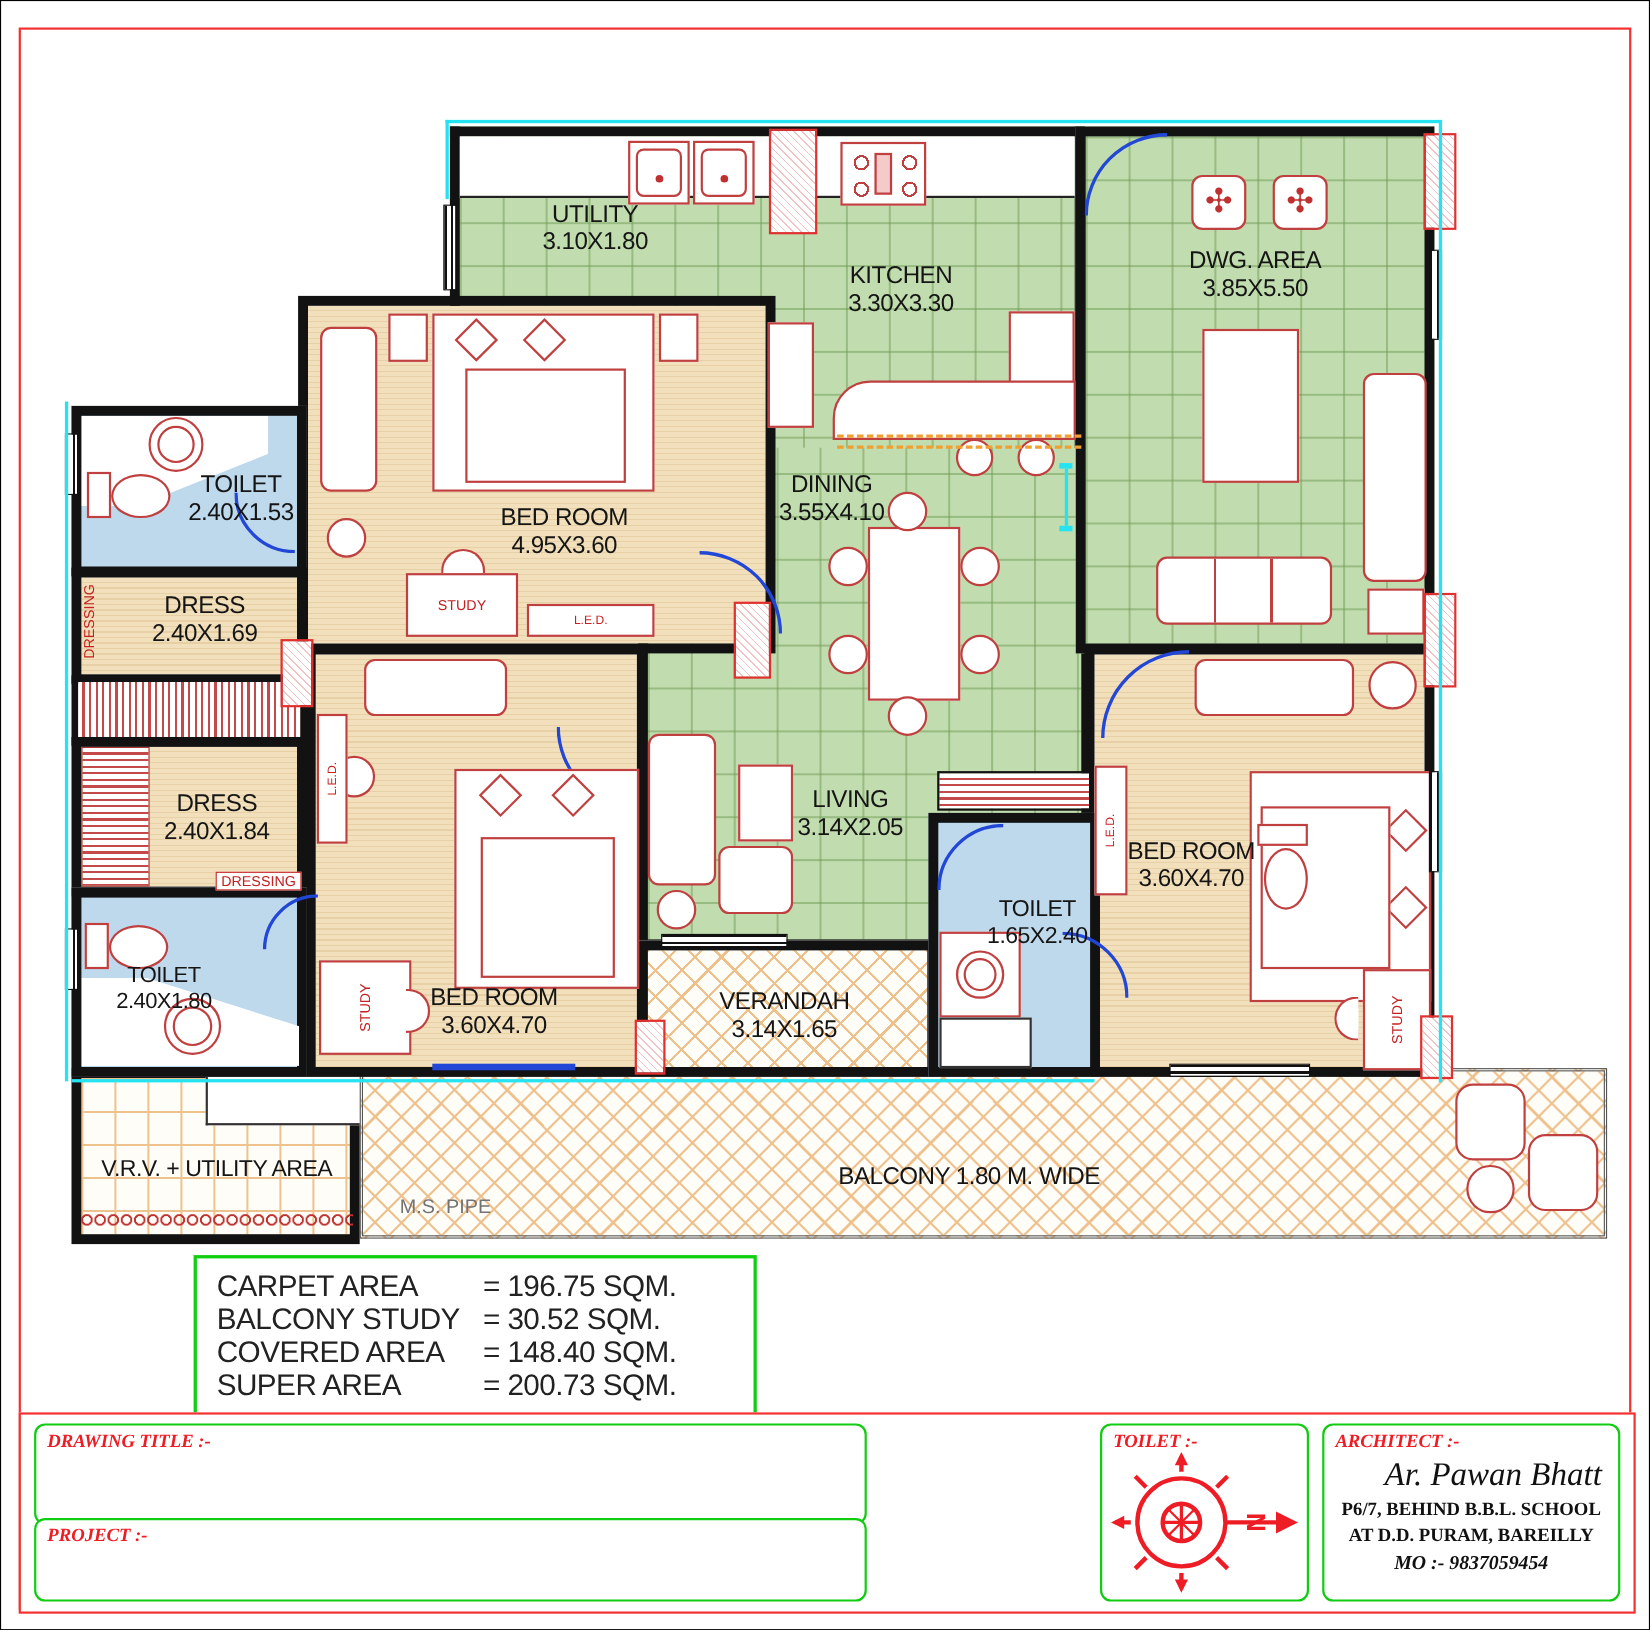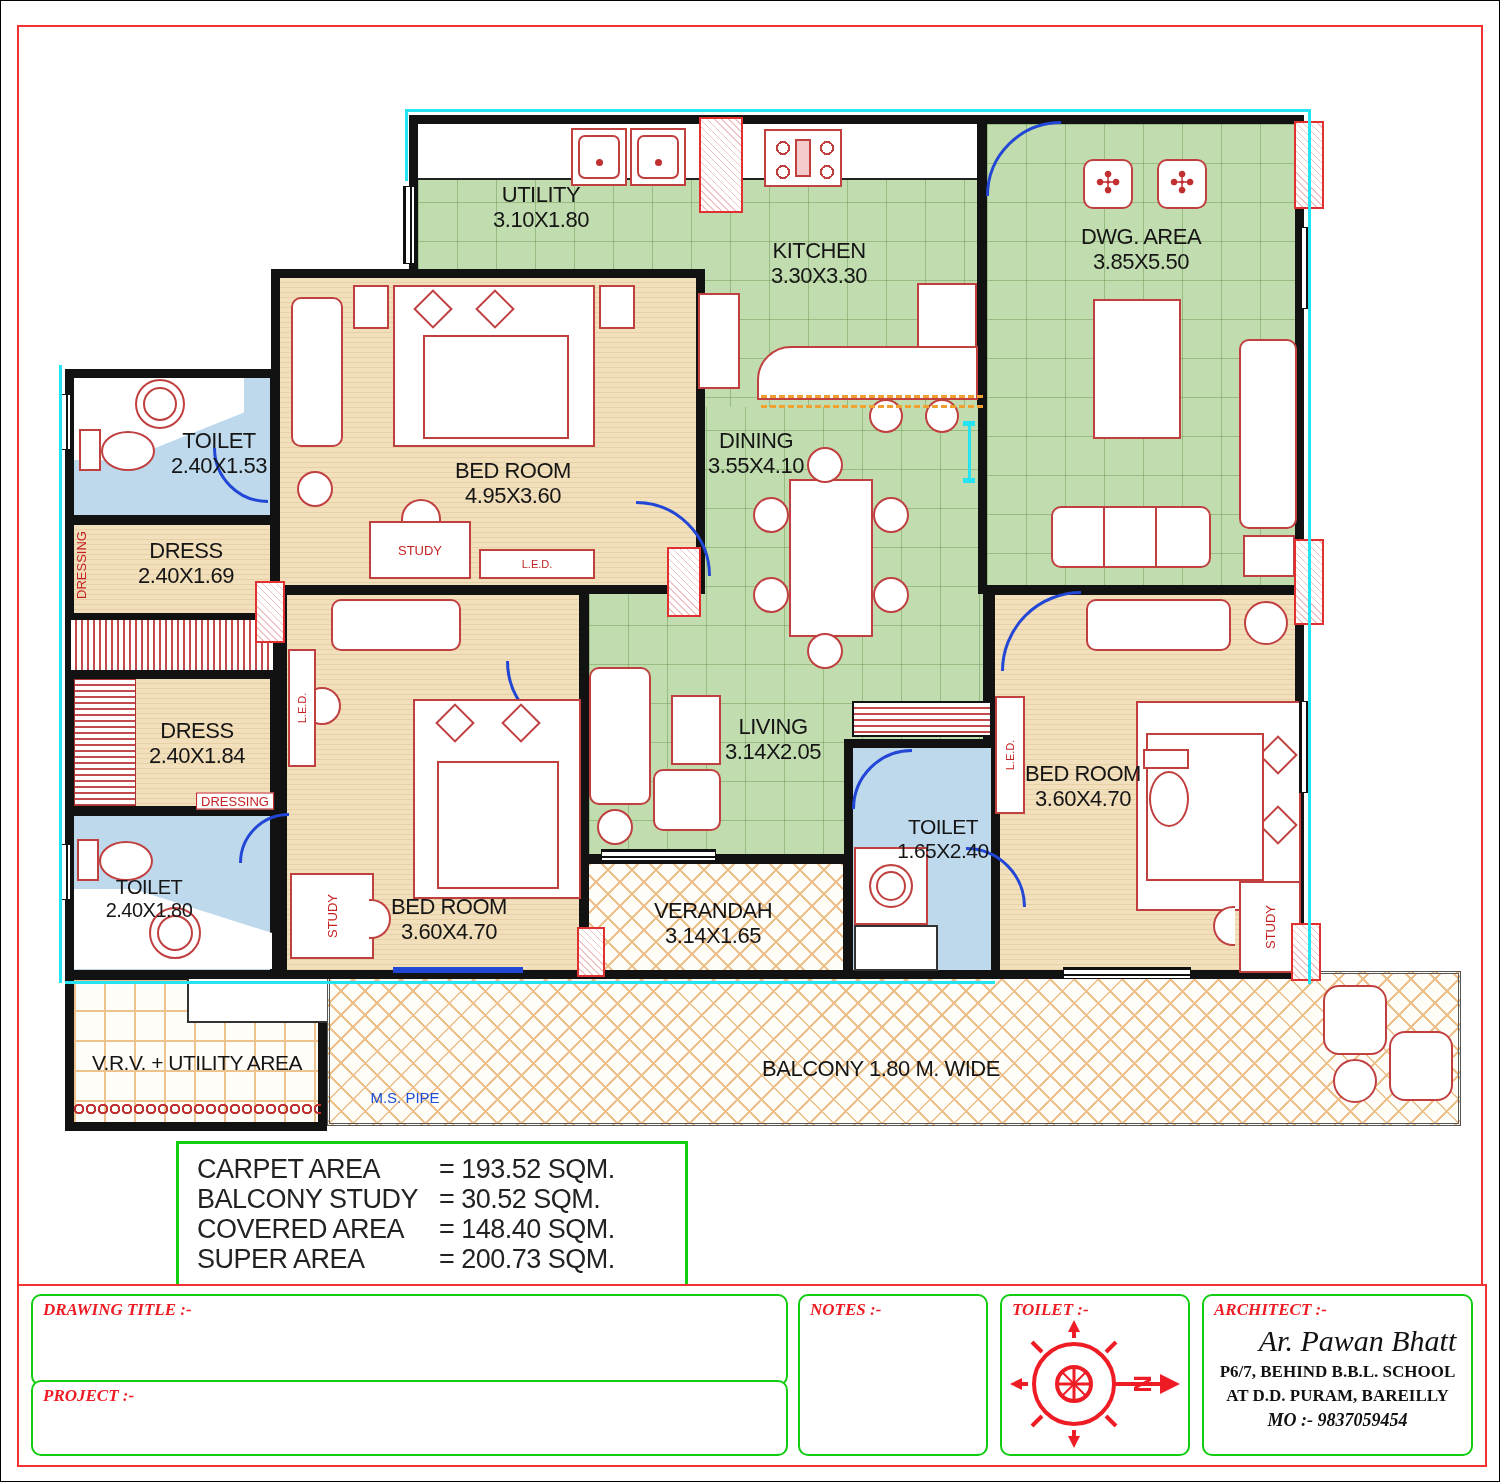--- a/index.html
+++ b/index.html
@@ -262,38 +262,38 @@
     <div>TOILET</div>
     <div>2.40X1.80</div>
   </div>
   <div class="rlabel" style="left:942px;top:838px;font-size:21px;">
     <div>TOILET</div>
     <div>1.65X2.40</div>
   </div>
   <div class="rlabel" style="left:196px;top:1062px;font-size:21px;">
     <div>V.R.V. + UTILITY AREA</div>
   </div>
-  <div class="rsm" style="left:404px;top:1096px;font-size:15px;color:#1d4ed8;">M.S. PIPE</div>
+  <div class="rsm" style="left:404px;top:1096px;font-size:18px;color:#737373;">M.S. PIPE</div>
   <div class="rlabel" style="left:880px;top:1068px;font-size:22px;">
     <div>BALCONY 1.80 M. WIDE</div>
   </div>
 
   <div class="rsm vert" style="left:80px;top:564px;">DRESSING</div>
   <div class="rsm boxed" style="left:234px;top:800px;transform:translate(-50%,-50%);">DRESSING</div>
   <div class="rsm" style="left:419px;top:549px;">STUDY</div>
   <div class="rsm vert" style="left:331px;top:915px;">STUDY</div>
   <div class="rsm vert" style="left:1269px;top:926px;">STUDY</div>
   <div class="rsm" style="left:536px;top:563px;font-size:11px;">L.E.D.</div>
   <div class="rsm vert" style="left:301px;top:707px;font-size:11px;">L.E.D.</div>
   <div class="rsm vert" style="left:1009px;top:754px;font-size:11px;">L.E.D.</div>
 
   <div class="areabox" style="left:175px;top:1140px;width:480px;height:132px;">
     <div class="arearow">
       <span class="al">CARPET AREA</span>
-      <span>= 193.52 SQM.</span>
+      <span>= 196.75 SQM.</span>
     </div>
     <div class="arearow">
       <span class="al">BALCONY STUDY</span>
       <span>= 30.52 SQM.</span>
     </div>
     <div class="arearow">
       <span class="al">COVERED AREA</span>
       <span>= 148.40 SQM.</span>
     </div>
     <div class="arearow">
@@ -305,23 +305,20 @@
   <div class="tblock" style="left:16px;top:1283px;width:1466px;height:179px;">
 
     <div class="gbox" style="left:12px;top:8px;width:757px;height:92px;text-decoration:underline;">
       <div class="redlbl">DRAWING TITLE :-</div>
     </div>
 
     <div class="gbox" style="left:12px;top:94px;width:757px;height:76px;">
       <div class="redlbl">PROJECT :-</div>
     </div>
 
-    <div class="gbox" style="left:779px;top:8px;width:190px;height:162px;">
-      <div class="redlbl">NOTES :-</div>
-    </div>
 
     <div class="gbox" style="left:981px;top:8px;width:190px;height:162px;">
       <div class="redlbl">TOILET :-</div>
       <svg width="186" height="130" viewBox="0 0 186 130" style="position:absolute;left:0;top:24px;">
         <g stroke="#ee1c24" fill="none" stroke-width="4">
           <circle cx="72" cy="64" r="40"></circle>
           <circle cx="72" cy="64" r="17"></circle>
           <line x1="72" y1="4" x2="72" y2="18"></line>
           <line x1="72" y1="110" x2="72" y2="124"></line>
           <line x1="12" y1="64" x2="26" y2="64"></line>

